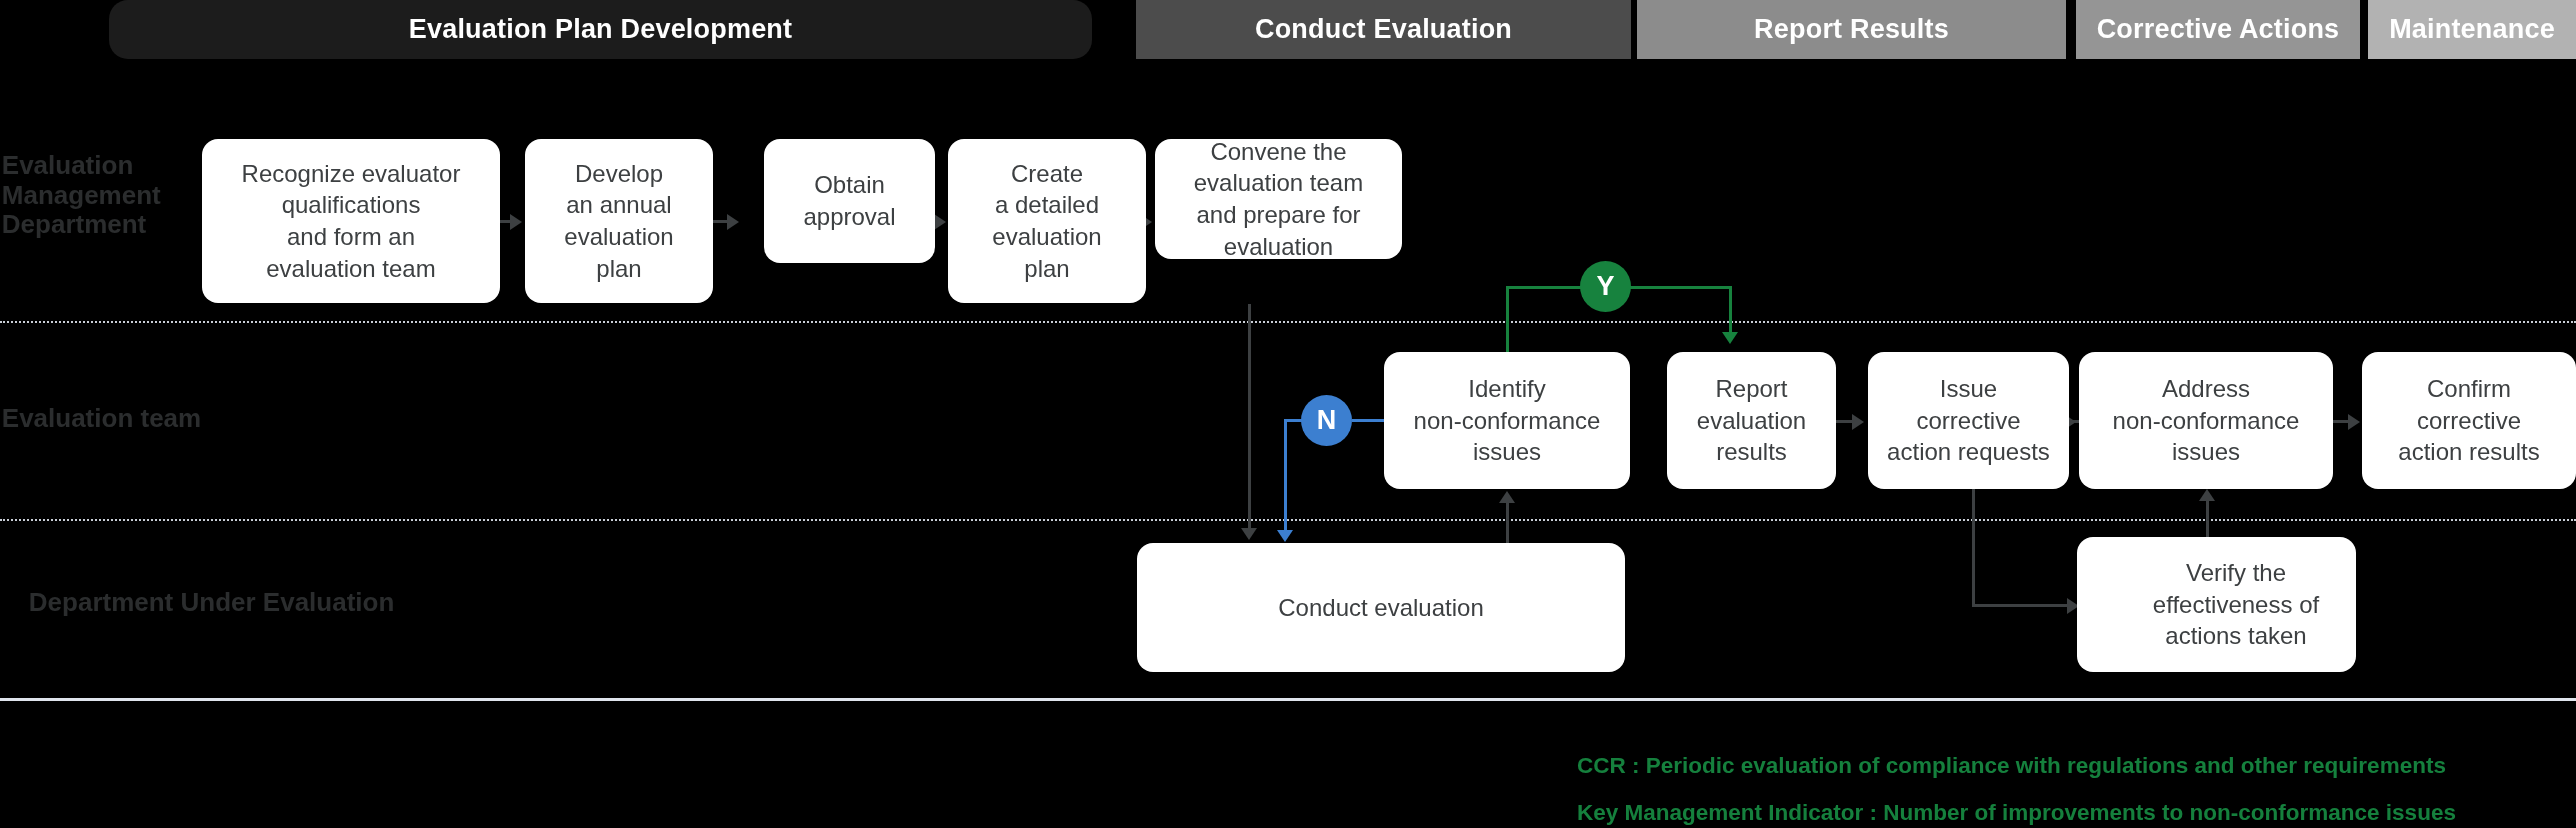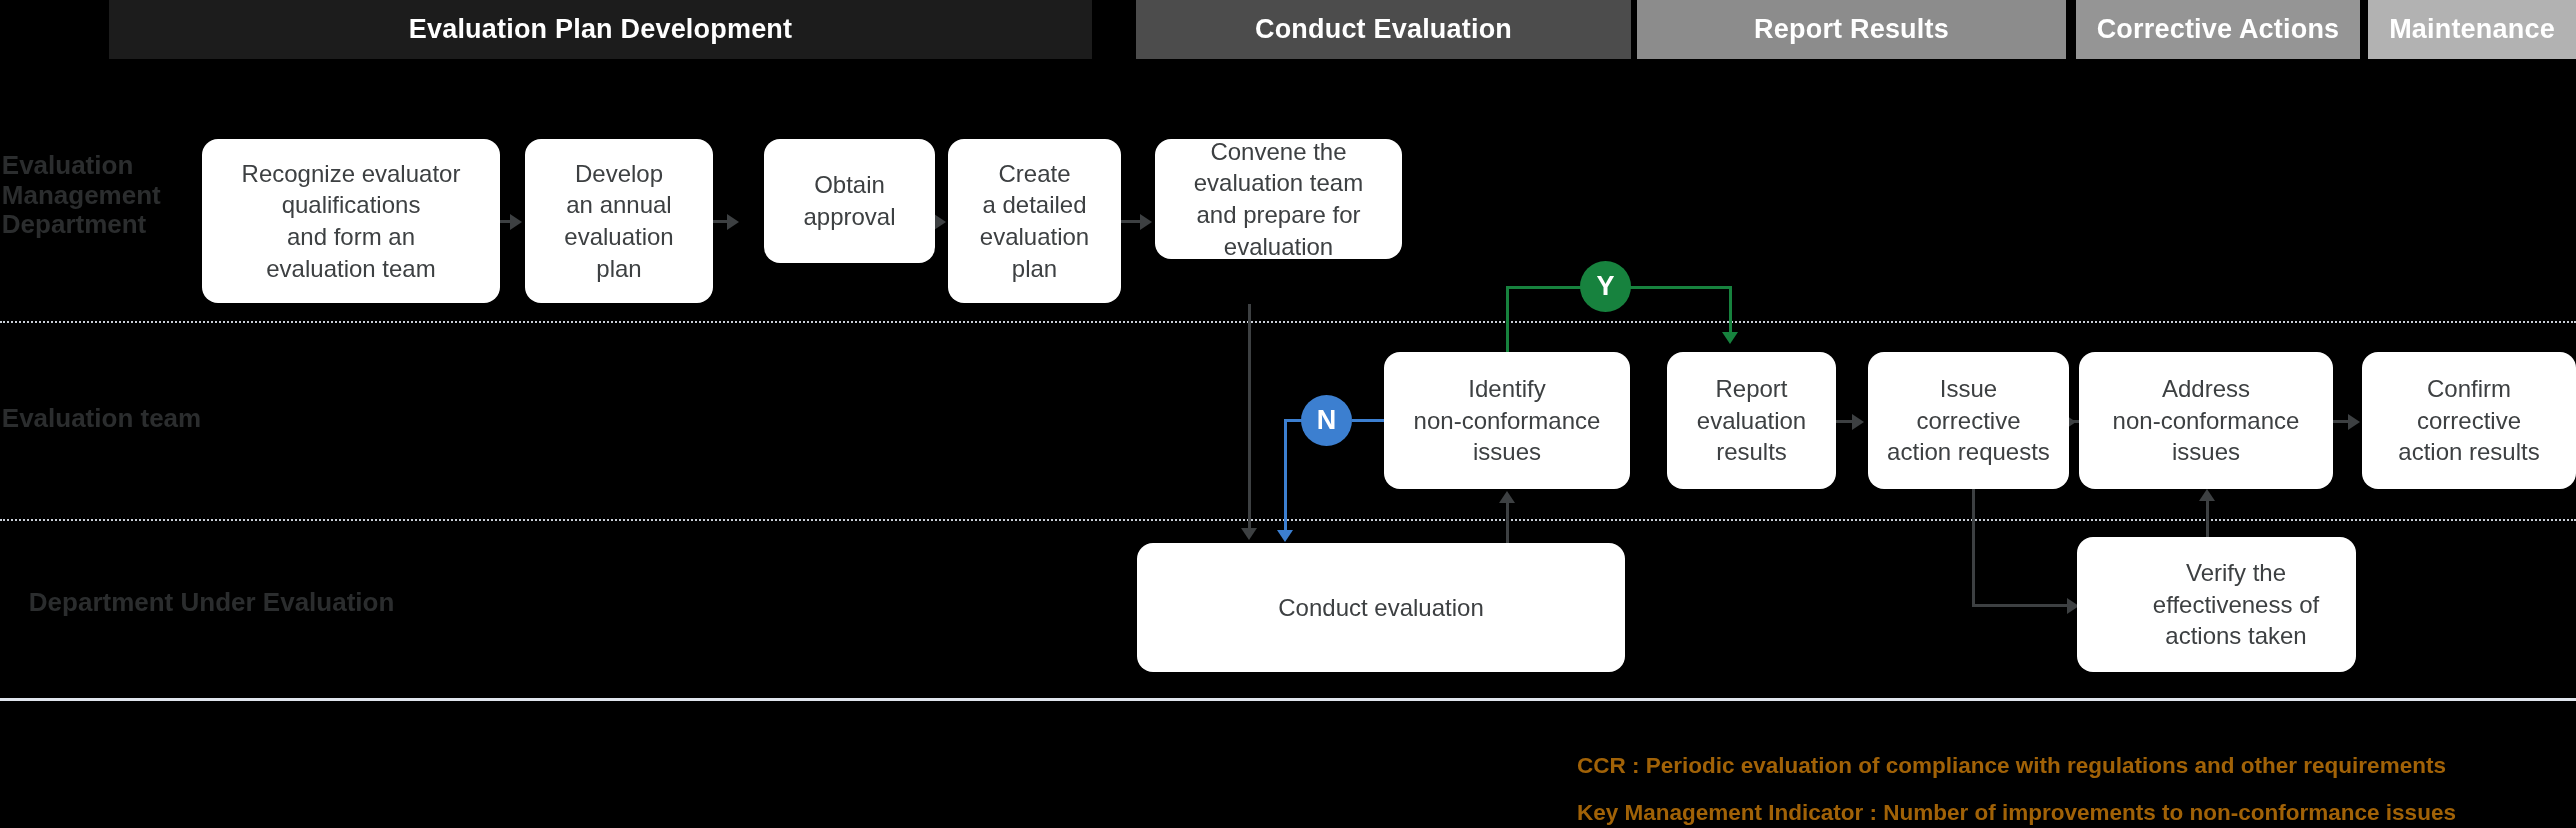--- a/index.html
+++ b/index.html
@@ -120,32 +120,32 @@
     border-left: 8px solid transparent;
     border-right: 8px solid transparent;
     border-bottom: 12.6px solid #3d4042;
   }
   .arrow-d.grn { border-top-color: #17823e; }
   .arrow-d.blu { border-top-color: #3c7fd0; }
 
   
   .legend-line {
     position: absolute;
-    color: #a16207;
+    color: #15803d;
     font-size: 22.5px;
     font-weight: bold;
     white-space: nowrap;
   }
 </style>
 </head>
 <body>
 
 <div id="stage">
 
-  <div class="phase-band" style="left:109px; width:983px; background:#1c1c1c;">
+  <div class="phase-band" style="left:109px; width:983px; background:#1c1c1c;border-radius:19px;">
     <span>Evaluation Plan Development</span>
   </div>
   <div class="phase-band" style="left:1136px; width:495px; background:#4c4c4c;">
     <span>Conduct Evaluation</span>
   </div>
   <div class="phase-band" style="left:1637px; width:429px; background:#8c8c8c;">
     <span>Report Results</span>
   </div>
   <div class="phase-band" style="left:2076px; width:284px; background:#959595;">
     <span>Corrective Actions</span>
@@ -212,21 +212,21 @@
   <div class="node" style="left:202px; top:139px; width:298px; height:164px;">Recognize evaluator
 qualifications
 and form an
 evaluation team</div>
   <div class="node" style="left:525px; top:139px; width:188px; height:164px;">Develop
 an annual
 evaluation
 plan</div>
   <div class="node" style="left:764px; top:139px; width:171px; height:124px;">Obtain
 approval</div>
-  <div class="node" style="left:948px; top:139px; width:173px; height:164px;">Create
+  <div class="node" style="left:948px; top:139px; width:198px; height:164px;">Create
 a detailed
 evaluation
 plan</div>
   <div class="node" style="left:1155px; top:139px; width:247px; height:120px;">Convene the
 evaluation team
 and prepare for
 evaluation</div>
 
   <div class="node" style="left:1384px; top:352px; width:246px; height:137px;">Identify
 non-conformance

